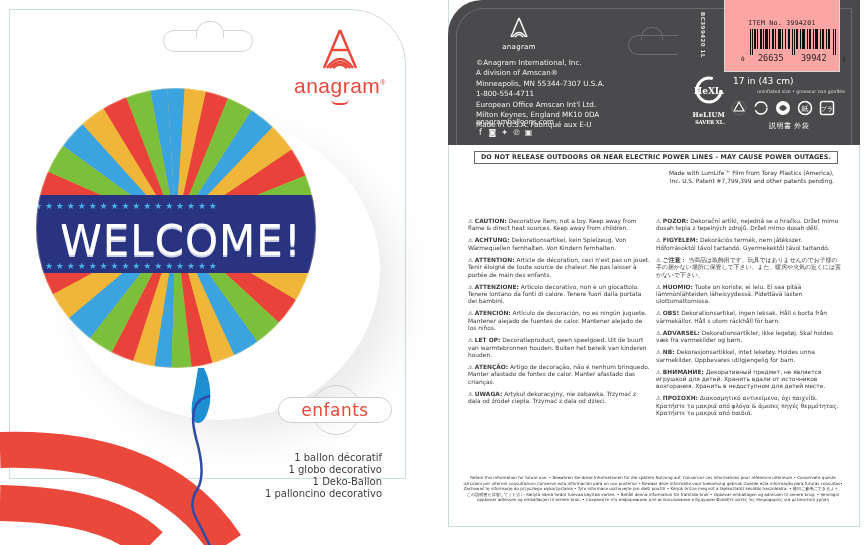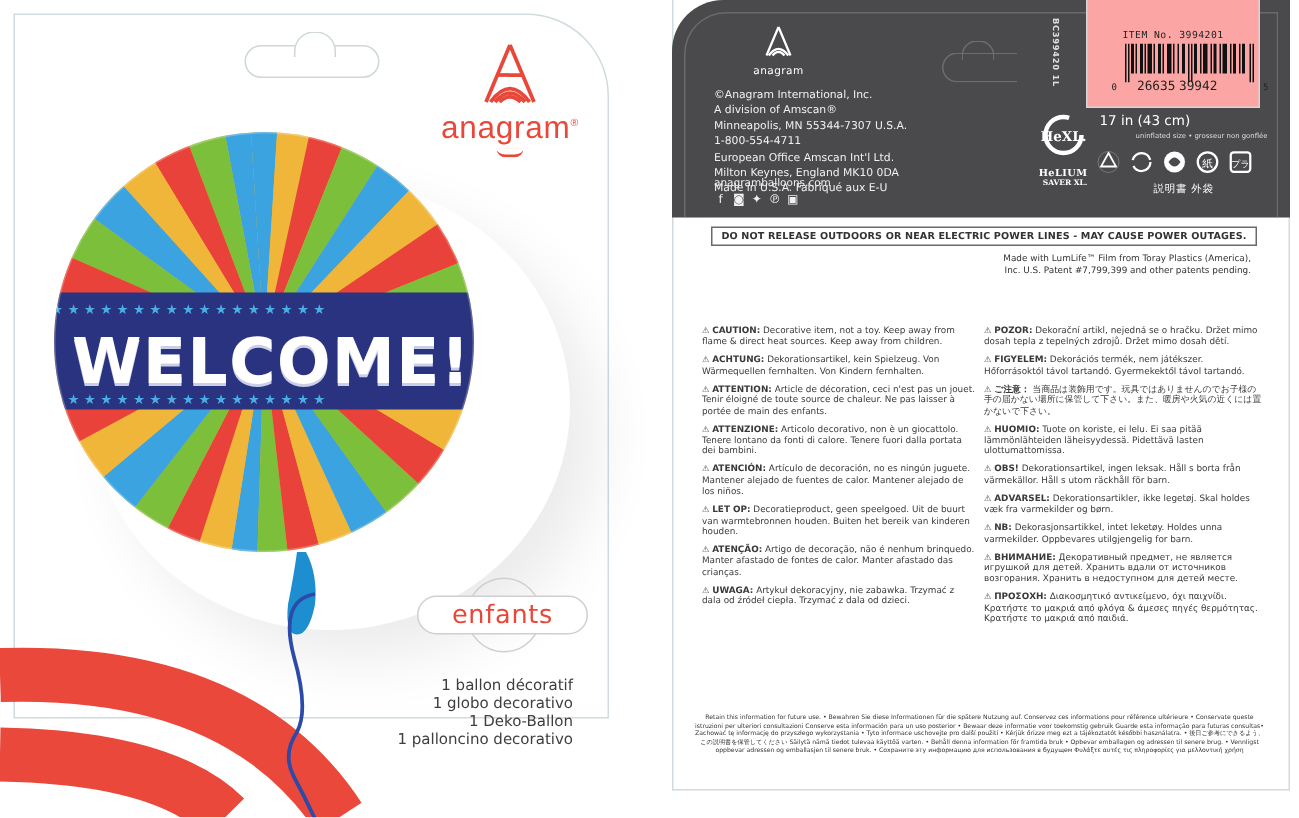--- a/index.html
+++ b/index.html
@@ -26,21 +26,21 @@
   .brand-name sup { font-size: 7px; }
   .brand-smile { width: 18px; height: 6px; margin: 1px auto 0; border-bottom: 2px solid #e8483a; border-radius: 0 0 10px 10px; }
 
   .arcs { position: absolute; left: 0; top: 395px; }
   .balloon { position: absolute; left: 26px; top: 78px; }
   .balloon-shadow { position: absolute; left: 60px; top: 120px; width: 320px; height: 300px; border-radius: 50%;
     box-shadow: 20px 20px 40px rgba(0,0,0,0.08); }
 
   .welcome-text {
     position: absolute; left: 36px; top: 216px; width: 290px; text-align: center;
-    font-family: "DejaVu Sans", sans-serif; font-weight: bold; font-size: 42px; color: #ffffff;
+    font-family: "DejaVu Sans", sans-serif; font-weight: normal; font-size: 42px; color: #ffffff;
     letter-spacing: 1px; text-shadow: 0 2px 0 #c9cfe6;
   }
 
   .size-badge { position: absolute; left: 278px; top: 385px; width: 116px; height: 50px; }
   .size-badge .circle { position: absolute; left: 33px; top: 0; width: 50px; height: 50px; border: 1px solid #cfcfcf; border-radius: 50%; }
   .size-badge .pill {
     position: absolute; left: 0; top: 12px; width: 114px; height: 26px; border: 1px solid #cfcfcf;
     border-radius: 14px; background: #fff; text-align: center; font-size: 17px; line-height: 24px;
     color: #e8483a; font-family: "DejaVu Sans", sans-serif; letter-spacing: 0.5px;
   }
@@ -67,21 +67,21 @@
   .social span { display: inline-block; width: 9px; text-align: center; }
 
   .vcode { position: absolute; left: 267px; top: 12px; writing-mode: vertical-rl; color: #e0e0e0; font-size: 5.5px; letter-spacing: 0.5px; font-weight: bold; }
 
   .barcode-box { position: absolute; left: 291px; top: 0; width: 116px; height: 72px; background: #fca5a5; border: 1px solid #d6d6d6; border-top: none; }
   .item-no { position: absolute; left: 0; top: 19px; width: 100%; text-align: center; font-family: "DejaVu Sans Mono", monospace; font-size: 6.5px; color: #222; letter-spacing: 0.3px; }
   .bars { position: absolute; left: 25px; top: 29px; width: 86px; height: 26px; }
   .bar-digits { position: absolute; left: 0; top: 53px; width: 100%; font-family: "DejaVu Sans Mono", monospace; font-size: 8.5px; color: #222; }
   .bar-digits .d0 { position: absolute; left: 16px; font-size: 6px; top: 2px; }
   .bar-digits .d1 { position: absolute; left: 33px; }
-  .bar-digits .d2 { position: absolute; left: 61px; }
+  .bar-digits .d2 { position: absolute; left: 76px; }
   .bar-digits .d3 { position: absolute; left: 117px; font-size: 6px; top: 2px; }
 
   .hexl { position: absolute; left: 244px; top: 75px; width: 48px; text-align: right; color: #fff; }
   .hexl .t1 { font-size: 6.5px; font-weight: bold; font-family: "DejaVu Serif", serif; margin-top: 2px; letter-spacing: 0.3px; }
   .hexl .t2 { font-size: 5px; font-weight: bold; font-family: "DejaVu Serif", serif; }
   .size-line { position: absolute; left: 300px; top: 76px; width: 112px; text-align: left; color: #fff; font-size: 9px; }
   .size-sub { position: absolute; left: 300px; top: 89px; width: 112px; text-align: right; color: #ddd; font-size: 4.6px; }
   .recycle-row { position: absolute; left: 298px; top: 100px; display: flex; gap: 6px; }
   .recycle-row .ri { width: 16px; height: 16px; }
   .jp-labels { position: absolute; left: 336px; top: 121px; color: #fff; font-size: 7px; letter-spacing: 0.5px; }

